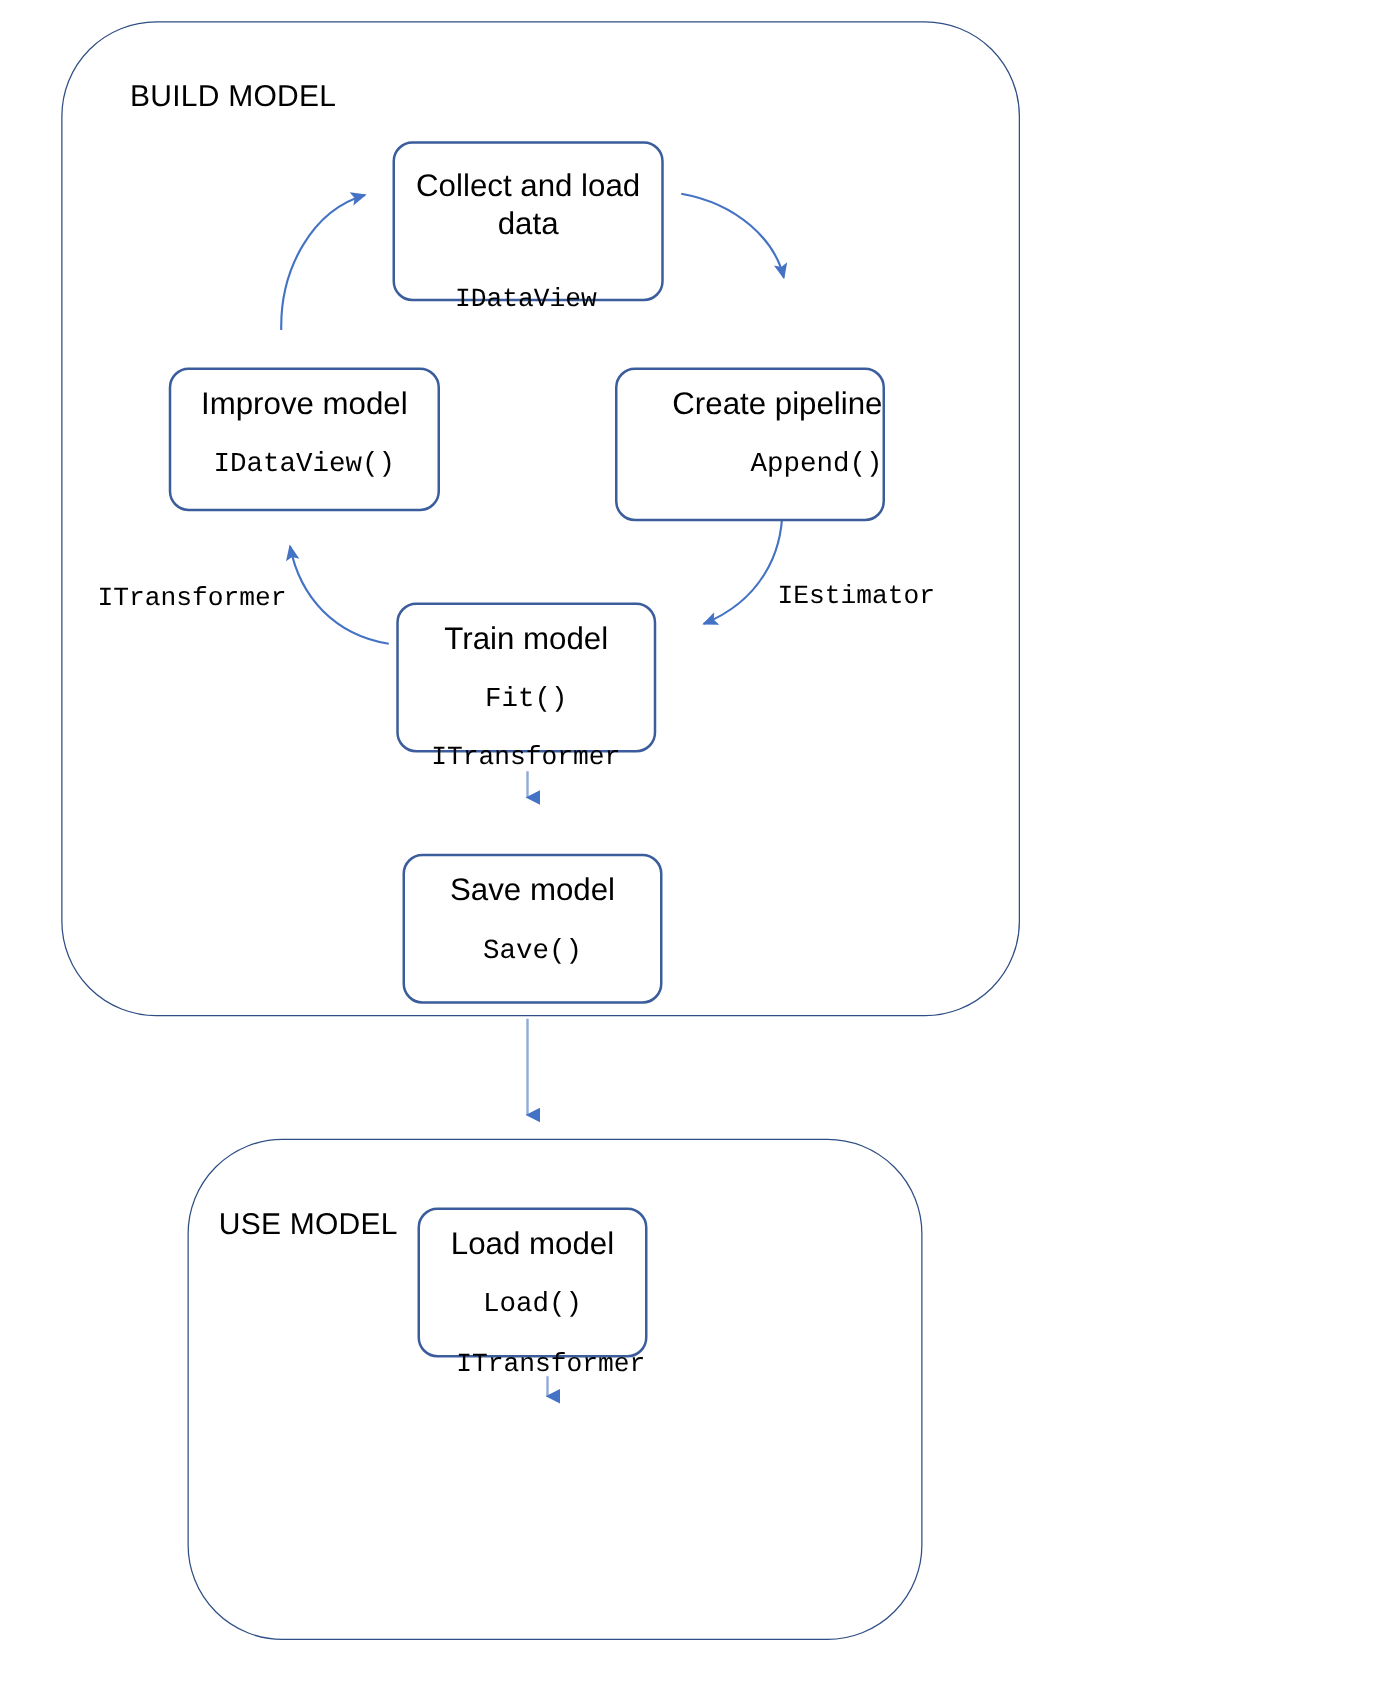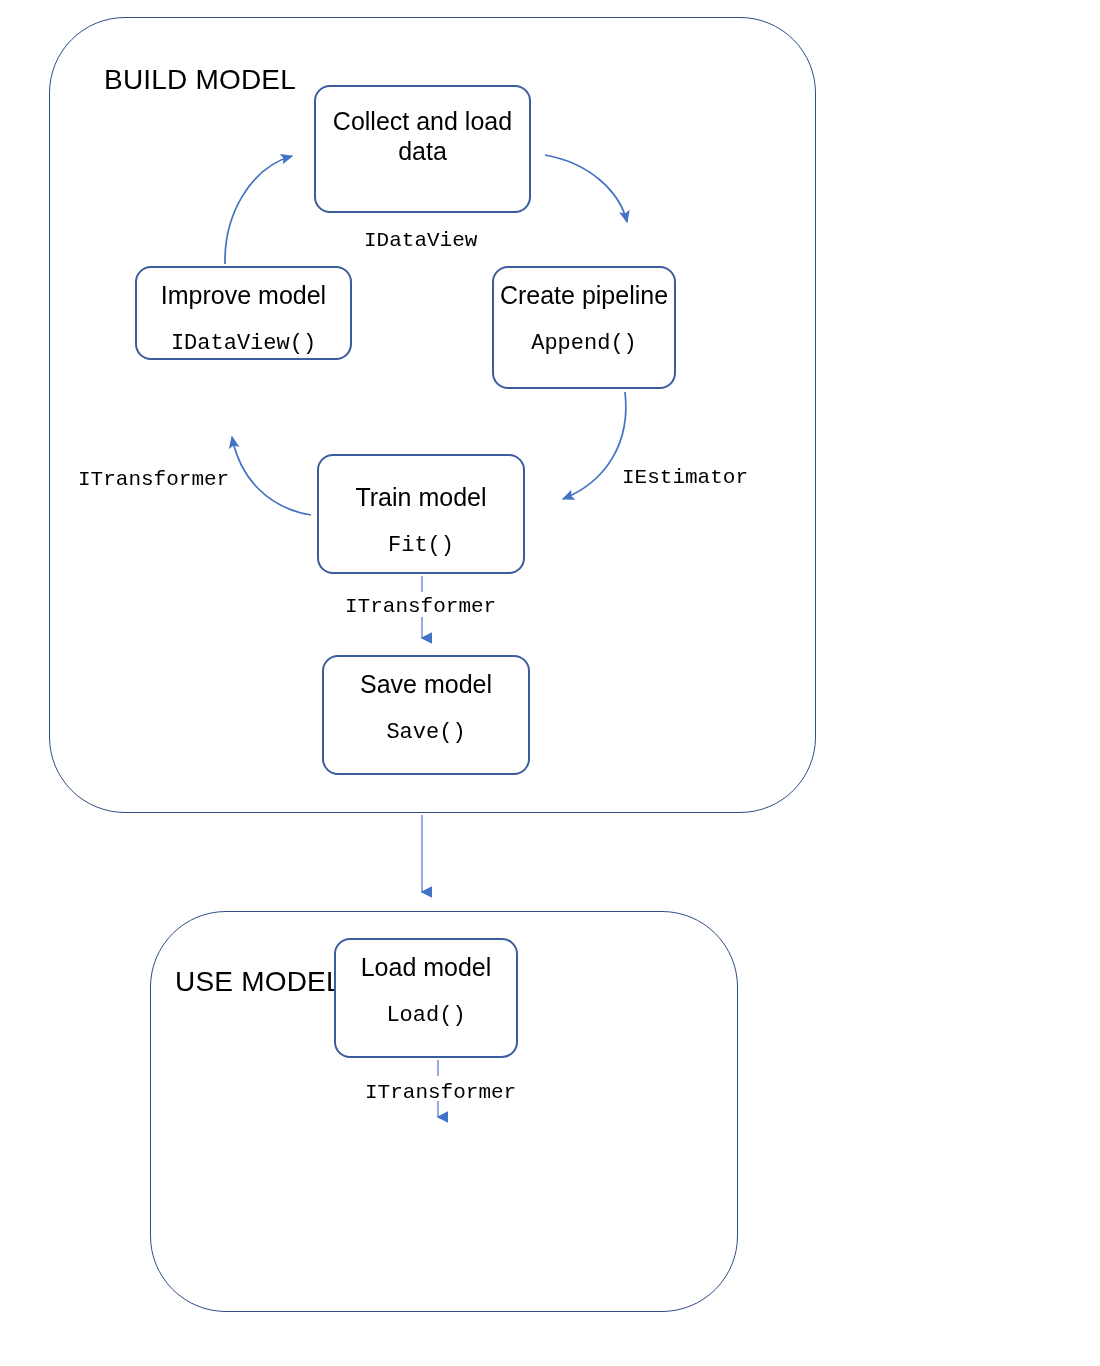--- a/index.html
+++ b/index.html
@@ -49,64 +49,65 @@
   #section-use {
     left: 150px;
     top: 911px;
     width: 588px;
     height: 401px;
   }
 
   .section-title {
     position: absolute;
     font-family: "Liberation Sans", sans-serif;
-    font-size: 28px;
+    font-size: 24px;
     color: #000000;
     letter-spacing: 0.2px;
     white-space: nowrap;
   }
   #title-build { left: 104px; top: 64px; }
   #title-use   { left: 175px; top: 938px; margin-top: 28px; }
 
   
   .pbox {
     position: absolute;
     border: 2px solid #3B5D9B;
     border-radius: 16px;
     background: #ffffff;
     box-sizing: border-box;
     display: flex;
     flex-direction: column;
     align-items: center;
     text-align: center;
+    margin-top: 28px;
   }
   .pbox .ptitle {
     font-family: "Liberation Sans", sans-serif;
     font-size: 25px;
     color: #000000;
     line-height: 1.18;
     white-space: pre-line;
   }
   .pbox .papi {
     font-family: "Liberation Mono", "DejaVu Sans Mono", monospace;
     font-size: 22px;
     color: #000000;
     line-height: 1.18;
     white-space: pre-line;
   }
 
   #box-collect   { left: 314px; top: 85px;   width: 217px; height: 128px; padding-top: 20px; }
 
-  #box-improve   { left: 135px; top: 266px;  width: 217px; height: 94px; padding-top: 13px; }
+  #box-improve   { left: 135px; top: 266px;  width: 217px; height: 115px; padding-top: 13px; }
   #box-improve .papi { margin-top: 20px; }
 
-  #box-pipeline  { left: 492px; top: 266px;  width: 184px; height: 123px; padding-top: 13px; }
+  #box-pipeline  { left: 492px; top: 266px;  width: 216px; height: 123px; padding-top: 13px; align-items: flex-end; }
   #box-pipeline .papi { margin-top: 20px; }
 
-  #box-train     { left: 317px; top: 454px;  width: 208px; height: 120px; padding-top: 27px; }
+  #box-train     { left: 317px; top: 454px;  width: 208px; height: 120px; padding-top: 13px; }
   #box-train .papi { margin-top: 20px; }
 
   #box-save      { left: 322px; top: 655px;  width: 208px; height: 120px; padding-top: 13px; }
   #box-save .papi { margin-top: 20px; }
 
   #box-load      { left: 334px; top: 938px;  width: 184px; height: 120px; padding-top: 13px; }
   #box-load .papi { margin-top: 20px; }
 
   #box-predict   { left: 262px; top: 1130px; width: 373px; height: 146px; padding-top: 18px; }
   #box-predict .papi { margin-top: 24px; }

